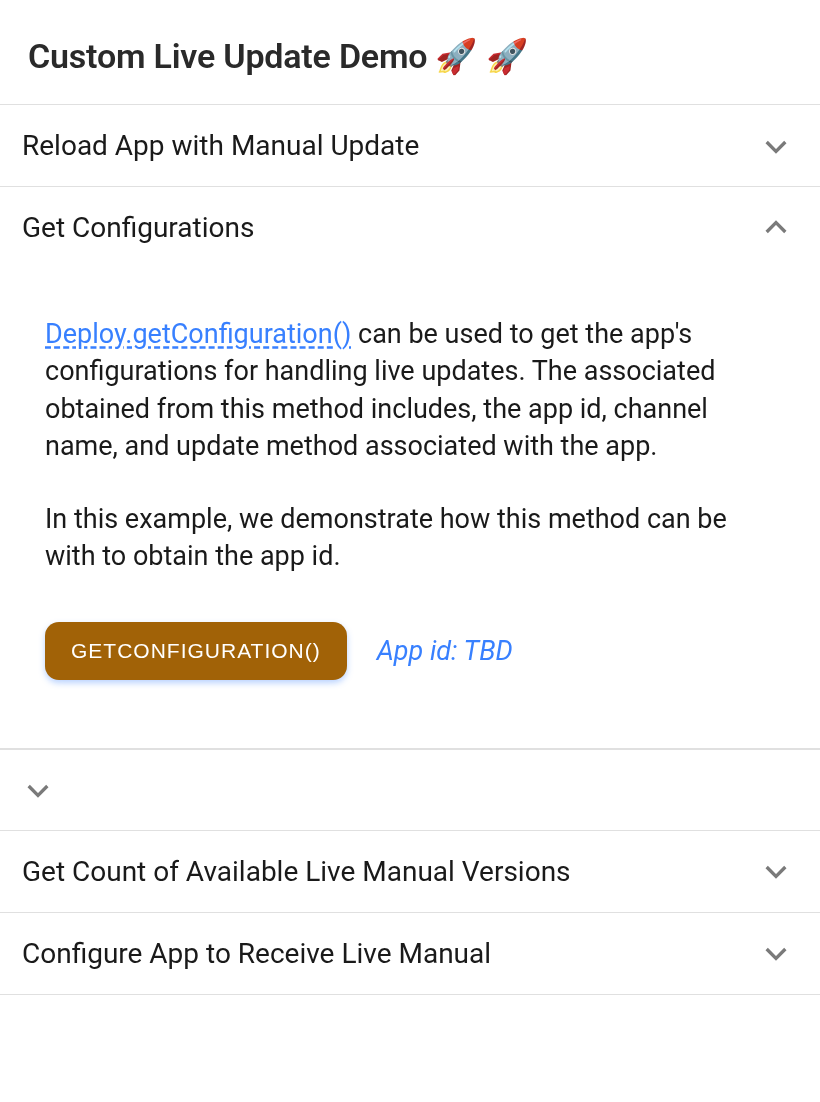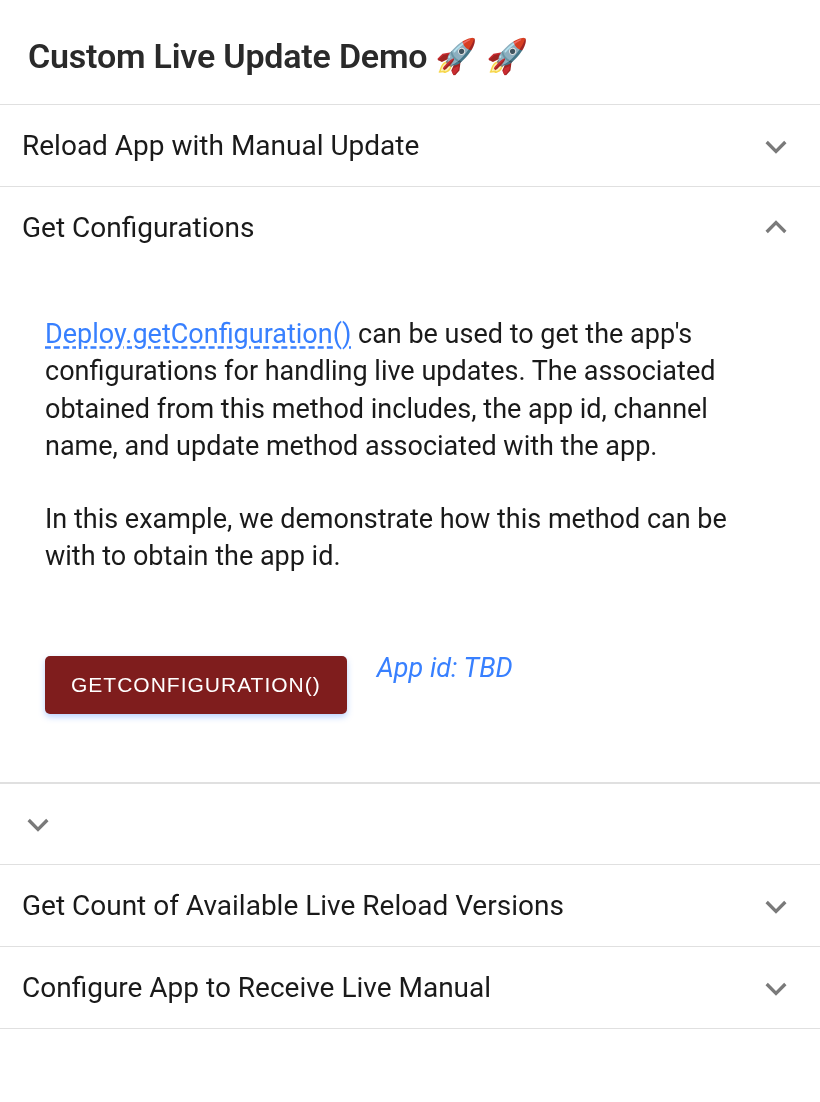--- a/index.html
+++ b/index.html
@@ -21,21 +21,21 @@
       font-size: 34px;
       font-weight: 600;
       color: #2a2a2a;
       letter-spacing: -0.2px;
     }
     .accordion-item {
       border-bottom: 1px solid #e0e0e0;
     }
     .accordion-header {
       display: flex;
-      align-items: flex-end;
+      align-items: center;
       justify-content: space-between;
       padding: 24px 28px 24px 22px;
       cursor: pointer;
     }
     .accordion-title {
       font-size: 28px;
       font-weight: 400;
       color: #1a1a1a;
     }
     .chevron {
@@ -67,32 +67,31 @@
       margin-bottom: 36px;
     }
     .action-row {
       display: flex;
       align-items: center;
       gap: 30px;
       margin-top: 46px;
       margin-bottom: 10px;
     }
     .primary-button {
-      background: #7f1d1d;
+      background: #a16207;
       color: #ffffff;
       border: none;
-      border-radius: 5px;
+      border-radius: 14px;
       padding: 17px 26px;
       font-size: 21px;
       font-weight: 500;
       letter-spacing: 1px;
       text-transform: uppercase;
       cursor: pointer;
       box-shadow: 0 3px 6px rgba(56,128,255,0.35);
-      margin-top: 34px;
     }
     .result-text {
       color: #3880ff;
       font-size: 27px;
       font-weight: 400;
       font-style: italic;
     }
     .section-divider {
       height: 1px;
       background: #e0e0e0;
@@ -144,21 +143,21 @@
     <span class="chevron">
       <svg viewBox="0 0 24 24">
           <polyline points="5 9 12 16 19 9"></polyline>
         </svg>
     </span>
   </div>
 </div>
 
 <div class="accordion-item">
   <div class="accordion-header">
-    <span class="accordion-title">Get Count of Available Live Reload Versions</span>
+    <span class="accordion-title">Get Count of Available Live Manual Versions</span>
     <span class="chevron">
       <svg viewBox="0 0 24 24">
           <polyline points="5 9 12 16 19 9"></polyline>
         </svg>
     </span>
   </div>
 </div>
 
 <div class="accordion-item">
   <div class="accordion-header">

